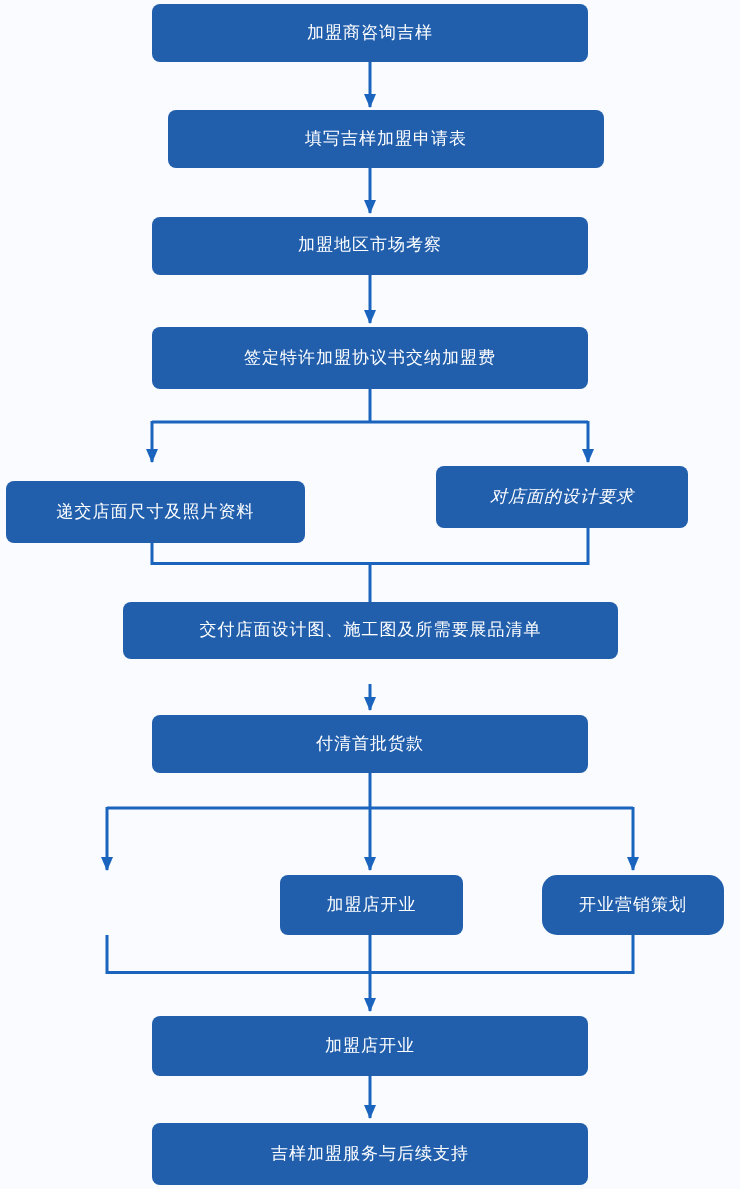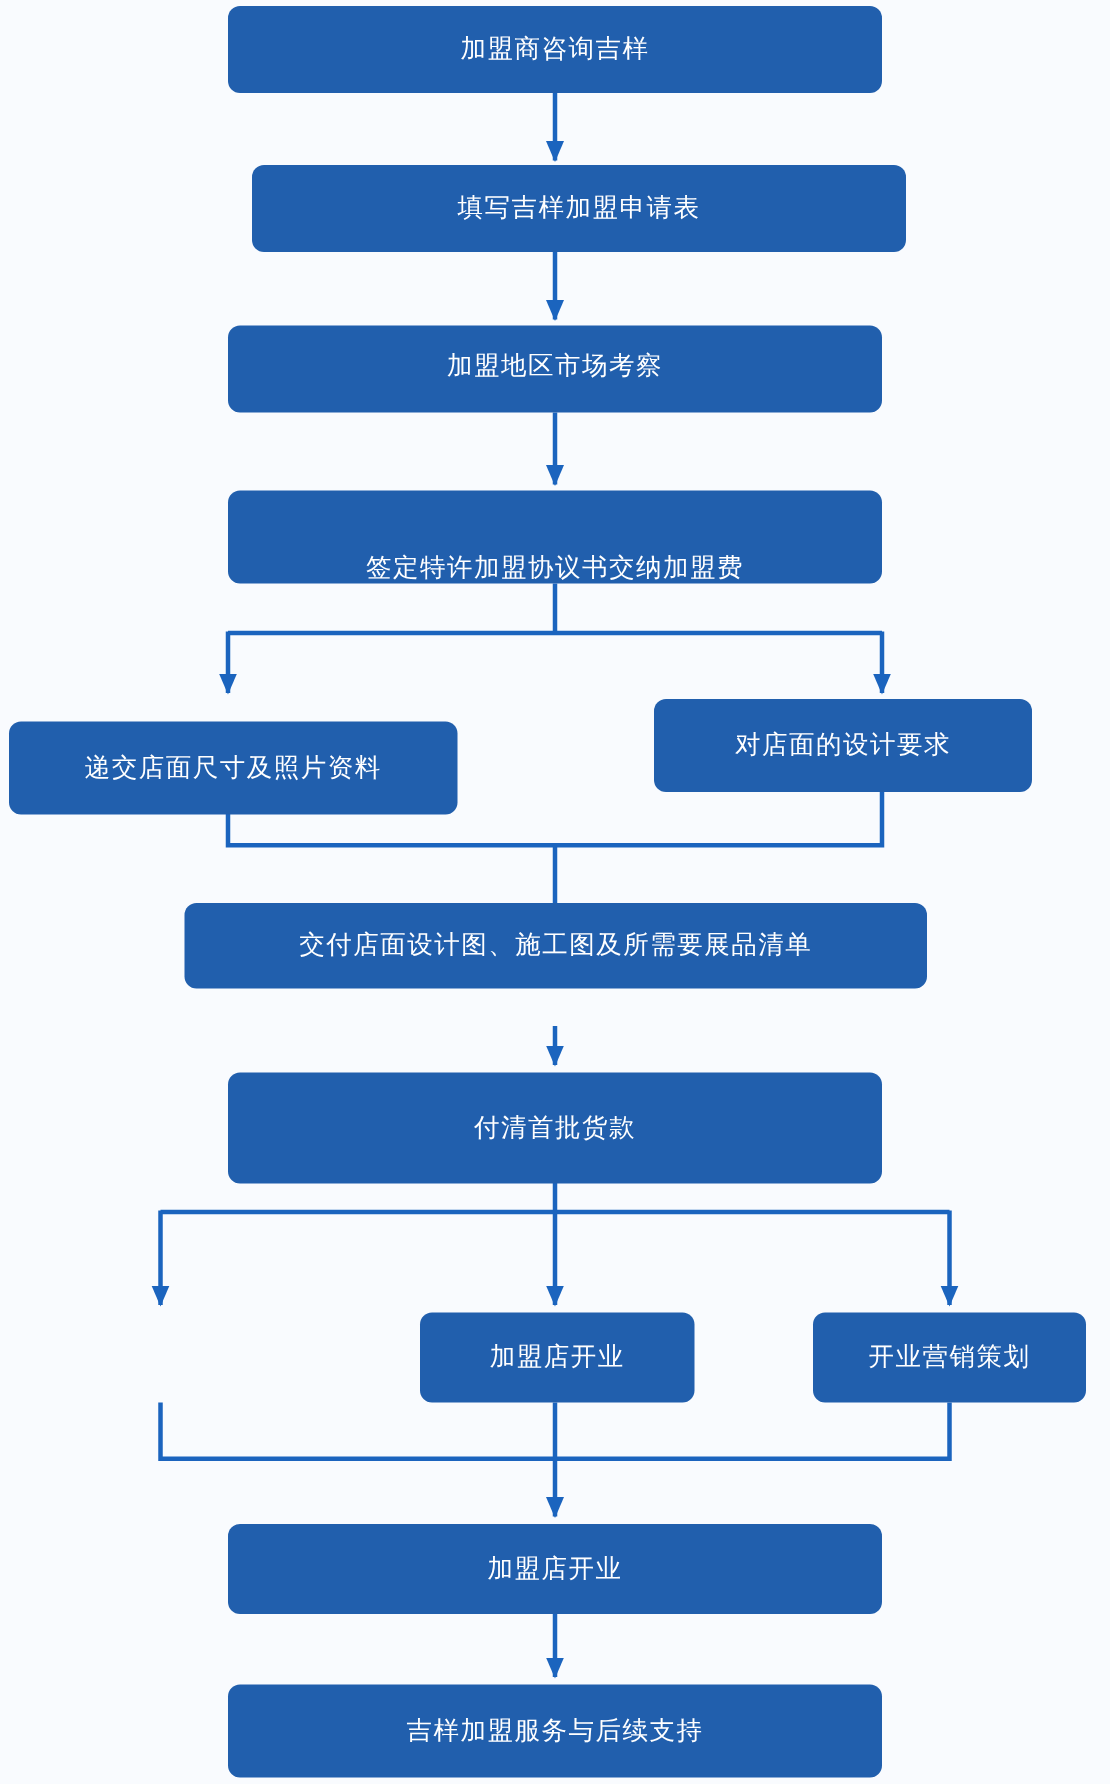--- a/index.html
+++ b/index.html
@@ -83,39 +83,39 @@
 
   <div class="node" style="left:152px; top:4px;    width:436px; height:58px;">
     <span>加盟商咨询吉样</span>
   </div>
   <div class="node" style="left:168px; top:110px;  width:436px; height:58px;">
     <span>填写吉样加盟申请表</span>
   </div>
   <div class="node" style="left:152px; top:217px;  width:436px; height:58px;font-family:Liberation Mono, monospace;">
     <span>加盟地区市场考察</span>
   </div>
-  <div class="node" style="left:152px; top:327px;  width:436px; height:62px;align-items:flex-end;">
+  <div class="node" style="left:152px; top:327px;  width:436px; height:62px;">
     <span>签定特许加盟协议书交纳加盟费</span>
   </div>
   <div class="node" style="left:6px;   top:481px;  width:299px; height:62px;">
     <span>递交店面尺寸及照片资料</span>
   </div>
-  <div class="node" style="left:436px; top:466px;  width:252px; height:62px;">
+  <div class="node" style="left:436px; top:466px;  width:252px; height:62px;font-style:italic;">
     <span>对店面的设计要求</span>
   </div>
   <div class="node" style="left:123px; top:602px;  width:495px; height:57px;">
     <span>交付店面设计图、施工图及所需要展品清单</span>
   </div>
-  <div class="node" style="left:152px; top:715px;  width:436px; height:74px;">
+  <div class="node" style="left:152px; top:715px;  width:436px; height:58px;">
     <span>付清首批货款</span>
   </div>
   <div class="node" style="left:280px; top:875px;  width:183px; height:60px;">
     <span>加盟店开业</span>
   </div>
-  <div class="node" style="left:542px; top:875px;  width:182px; height:60px;">
+  <div class="node" style="left:542px; top:875px;  width:182px; height:60px;border-radius:15px;">
     <span>开业营销策划</span>
   </div>
   <div class="node" style="left:152px; top:1016px; width:436px; height:60px;">
     <span>加盟店开业</span>
   </div>
   <div class="node" style="left:152px; top:1123px; width:436px; height:62px;">
     <span>吉样加盟服务与后续支持</span>
   </div>
 
 </div>

